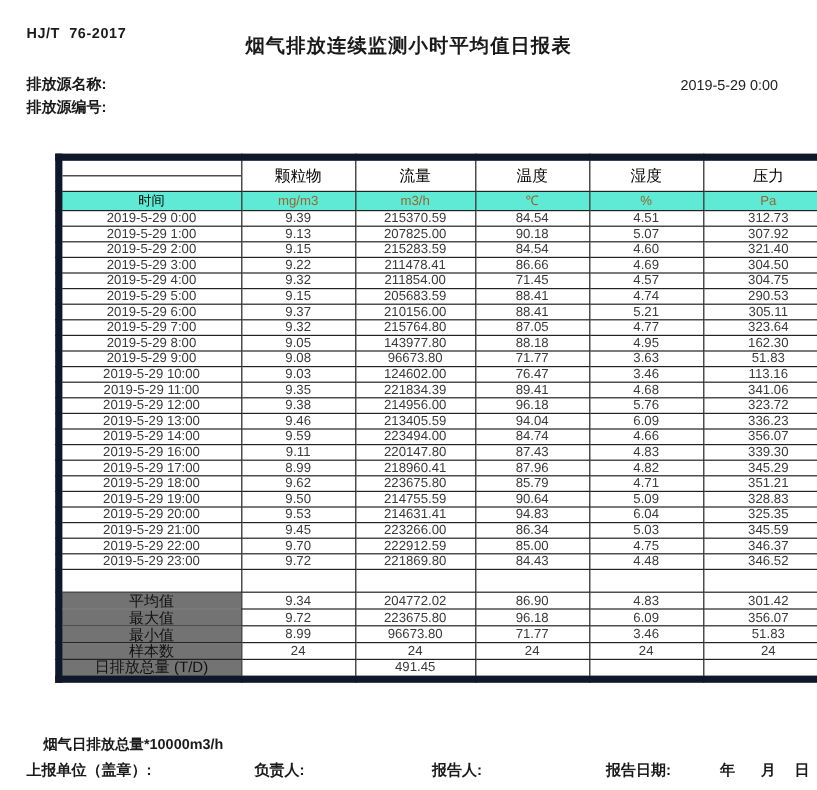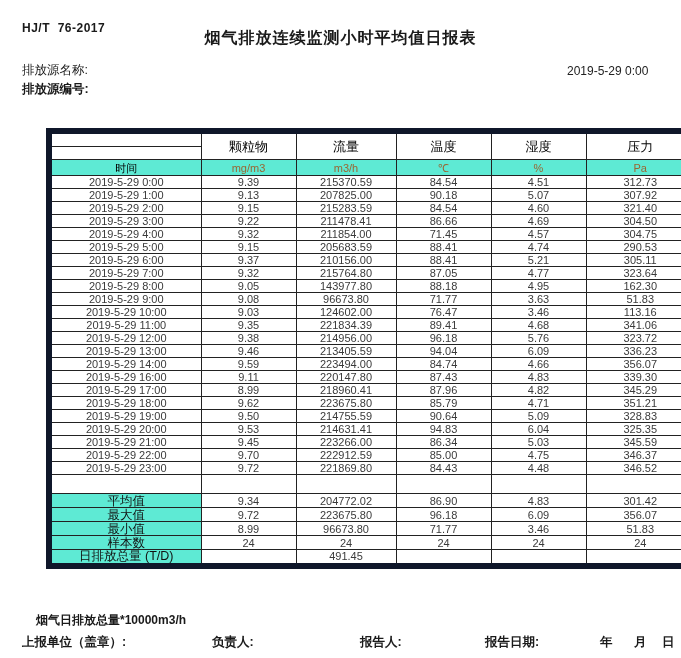--- a/index.html
+++ b/index.html
@@ -18,21 +18,21 @@
     white-space: pre;
     letter-spacing: 0.5px;
     margin-top: 13px;
   }
   .page-title {
     left: 0; top: 28px; width: 100%;
     text-align: center;
     font-size: 16px; font-weight: bold;
     letter-spacing: 1px;
   }
-  .source-name-line { left: 22px; top: 62px; font-size: 12.5px; font-weight: normal; }
+  .source-name-line { left: 22px; top: 62px; font-size: 12.5px; font-weight: bold; }
   .source-id-line   { left: 22px; top: 81px; font-size: 12.5px; font-weight: bold; }
   .report-datetime  { left: 567px; top: 64px; font-size: 12px; color: #222; }
 
   table.report {
     position: absolute;
     left: 18px; top: 128px;
     width: 648px;
     border-collapse: collapse;
     table-layout: fixed;
     border: 6px solid #0f172a;
@@ -56,36 +56,36 @@
   tr.unit-row th { height: 16px; font-weight: normal; }
   th.time-header { font-size: 13px; color: #000; }
   th.unit-cell { font-size: 11px; color: #996633; }
   tbody.data-body tr { height: 13px; }
   tbody.data-body td { color: #3a3a3a; }
   tbody.data-body td.time-cell { color: #3a3a3a; }
   tr.spacer-row { height: 19px; }
   tbody.summary-body tr { height: 14px; }
   tbody.summary-body tr:last-child { height: 16px; }
   tbody.summary-body td.summary-label {
-    background: #5eead4;
+    background: #737373;
     font-size: 12.5px;
     color: #111;
   }
   tbody.summary-body td { color: #3a3a3a; }
 
   .footer-note {
     left: 36px; top: 612px;
     font-size: 12px; font-weight: bold;
   }
   .signature-row { left: 0; top: 634px; width: 100%; height: 18px; font-size: 12.5px; font-weight: bold; }
   .signature-row span { position: absolute; white-space: pre; }
   .sig-unit   { left: 22px; }
   .sig-resp   { left: 212px; }
   .sig-report { left: 360px; }
-  .sig-date   { left: 485px; }
+  .sig-date   { left: 505px; }
   .sig-year   { left: 600px; }
   .sig-month  { left: 634px; }
   .sig-day    { left: 662px; }
 </style>
 </head>
 <body>
 
 <div class="abs standard-code">HJ/T  76-2017</div>
 <div class="abs page-title">烟气排放连续监测小时平均值日报表</div>
 <div class="abs source-name-line">排放源名称:</div>

